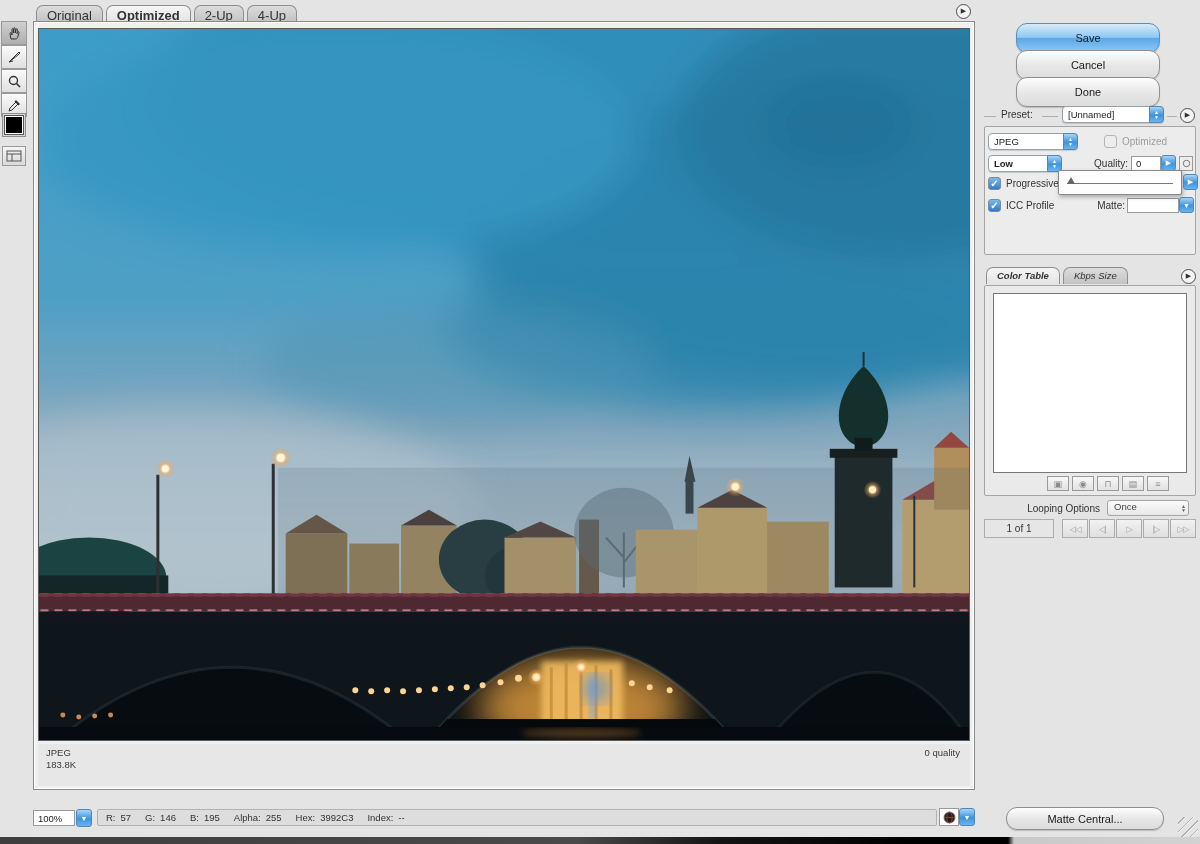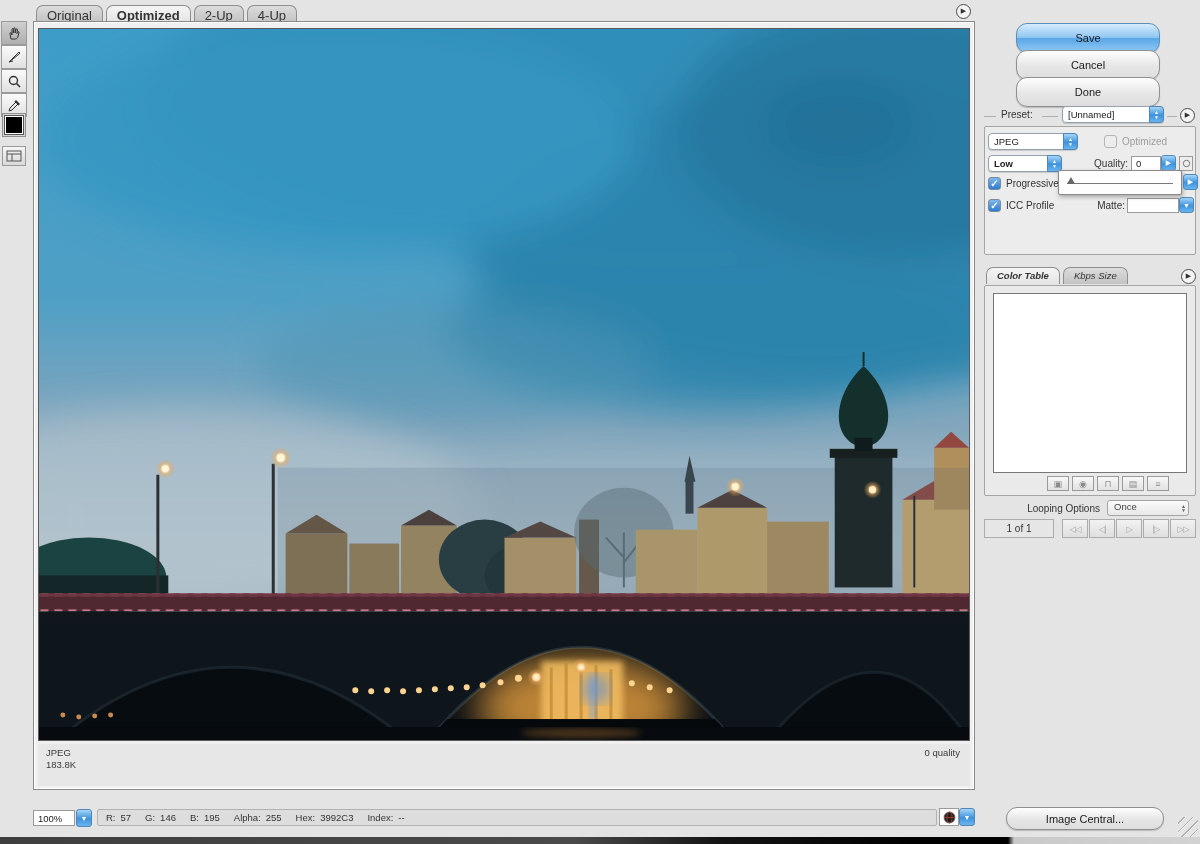--- a/index.html
+++ b/index.html
@@ -452,17 +452,17 @@
       </span>
   </div>
   <div class="field" style="left:939px; top:808px; width:20px; height:18px; padding:0; justify-content:center;">
     <svg width="13" height="13" viewBox="0 0 13 13">
       <circle cx="6.5" cy="6.5" r="5.5" fill="#1E1E1E" stroke="#777" stroke-width="0.8"></circle>
       <ellipse cx="6.5" cy="6.5" rx="2.6" ry="5.5" fill="none" stroke="#A53B30" stroke-width="0.9"></ellipse>
       <line x1="1" y1="6.5" x2="12" y2="6.5" stroke="#A53B30" stroke-width="0.9"></line>
     </svg>
   </div>
   <div class="blue-sq" style="left:959px; top:808px; width:16px; height:18px;">▼</div>
-  <div class="pill" style="left:1006px; top:807px; width:158px; height:23px;">Image Central...</div>
+  <div class="pill" style="left:1006px; top:807px; width:158px; height:23px;">Matte Central...</div>
   <div class="grip"></div>
   <div class="bottom-strip"></div>
 
 </div>
 
 </body></html>

